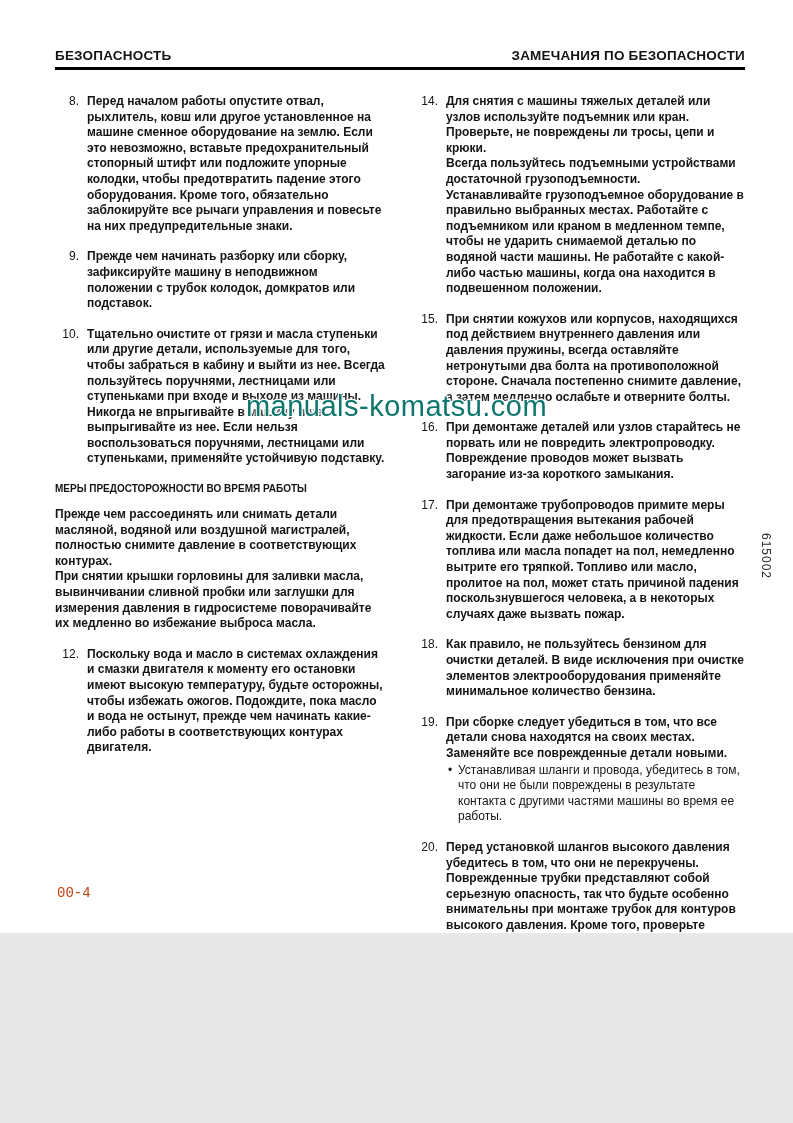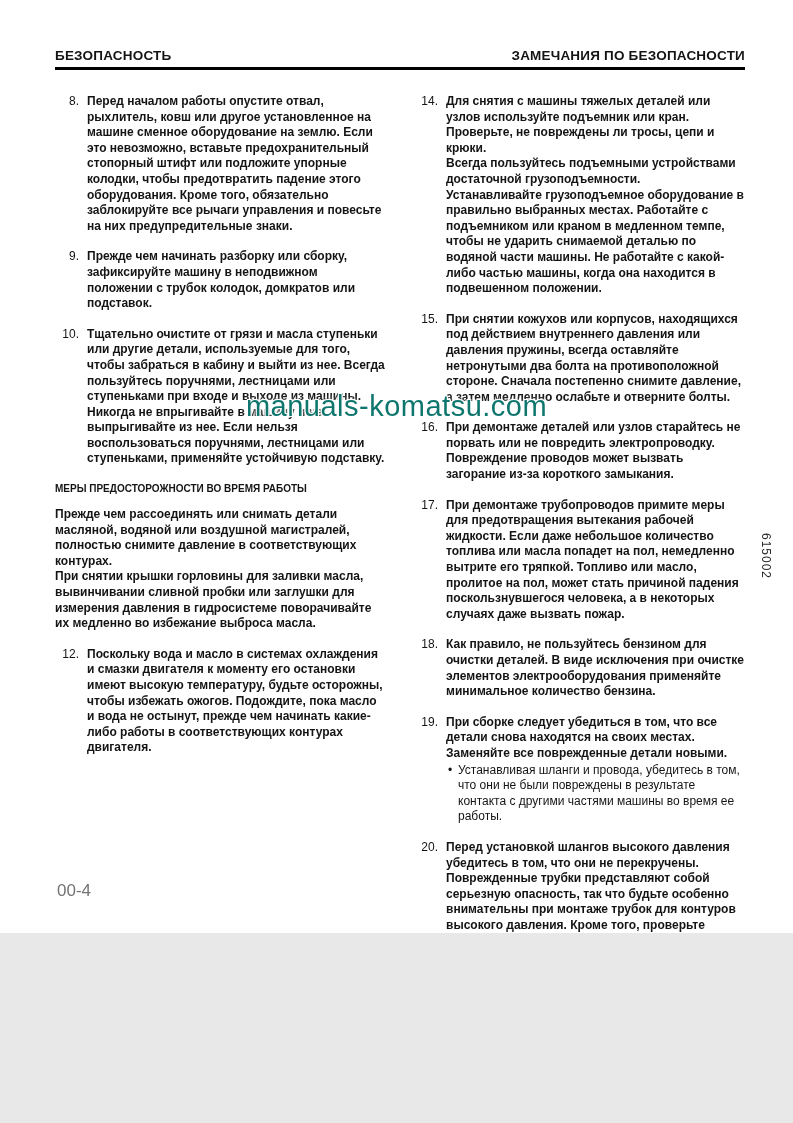--- a/index.html
+++ b/index.html
@@ -90,22 +90,23 @@
     top: 533px;
     writing-mode: vertical-rl;
     font-size: 12px;
     color: #2a2a2a;
     letter-spacing: 1px;
   }
   .page-number {
     position: absolute;
     left: 57px;
     bottom: 32px;
-    font-size: 17px;
-    color: #737373;
+    font-size: 14px;
+    color: #c2410c;
+    font-family: Liberation Mono, monospace;
   }
 </style>
 </head>
 <body>
 
 <div class="page">
   <div class="content">
     <div class="header-row">
       <span>БЕЗОПАСНОСТЬ</span>
       <span>ЗАМЕЧАНИЯ ПО БЕЗОПАСНОСТИ</span>

